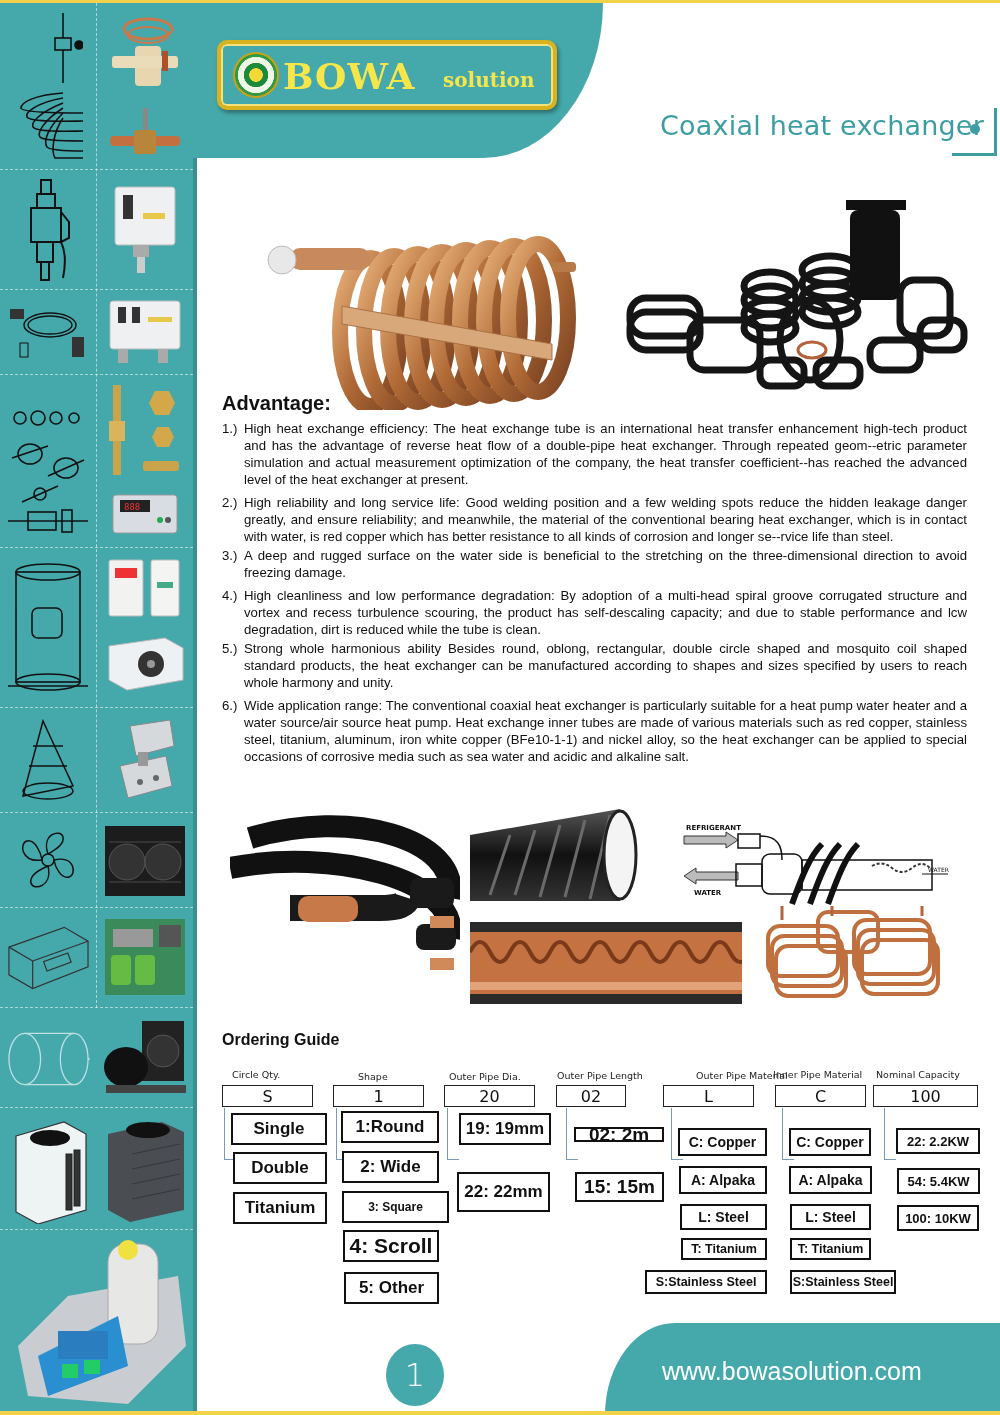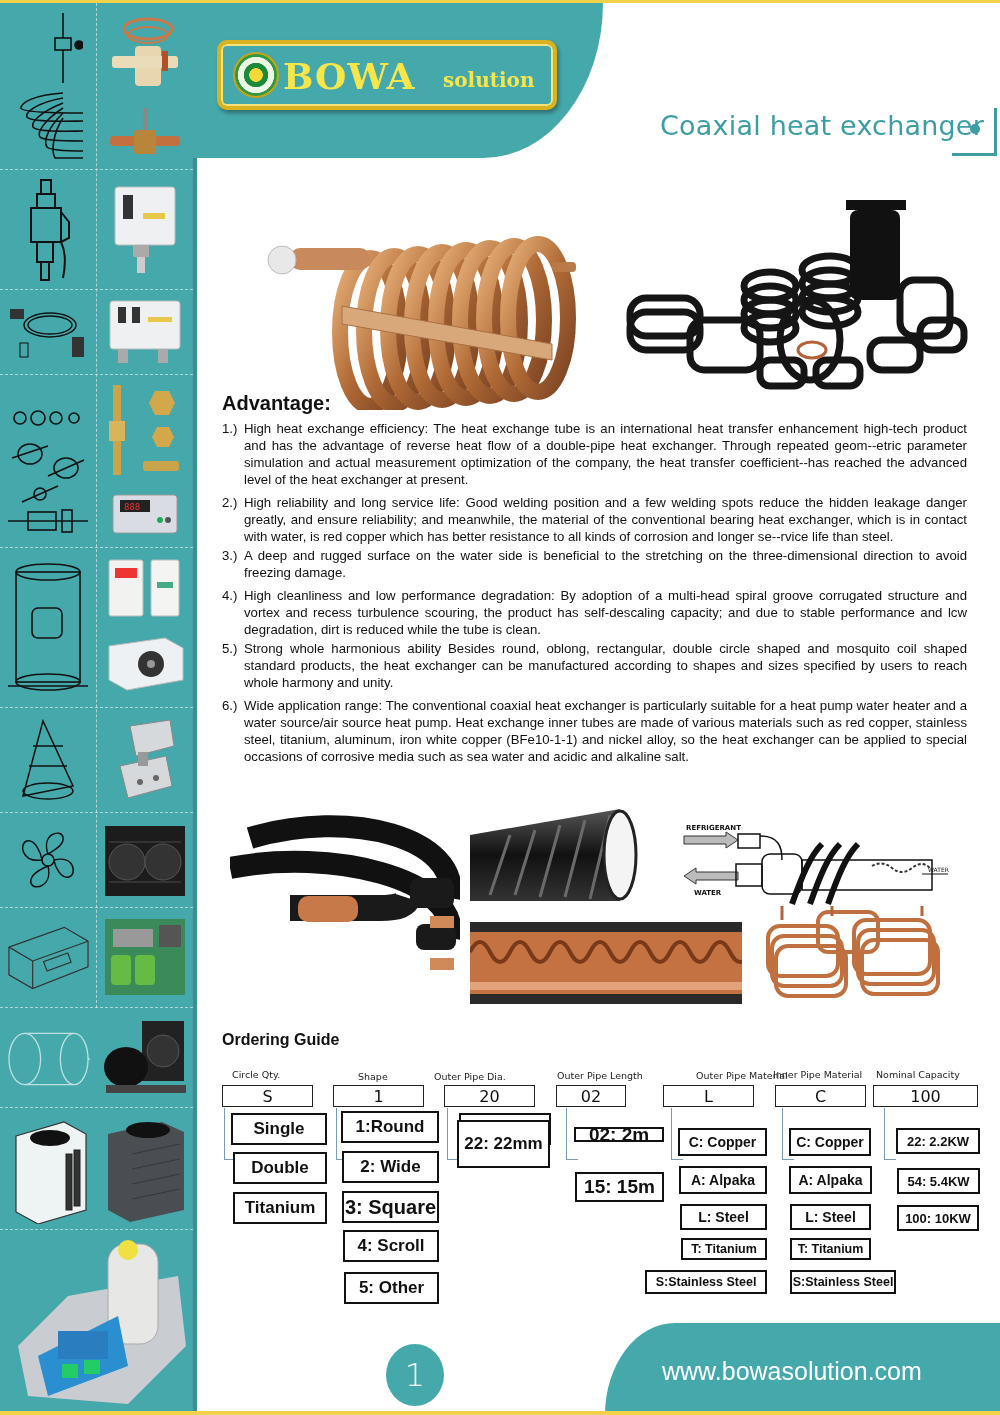--- a/index.html
+++ b/index.html
@@ -527,21 +527,21 @@
         <line x1="70" y1="0" x2="70" y2="10"></line>
         <line x1="160" y1="0" x2="160" y2="10"></line>
       </g>
   </svg>
 </div>
 
 <div class="og-title">Ordering Guide</div>
 
 <div class="og-col-label" style="left:232px;top:1069px">Circle Qty.</div>
 <div class="og-col-label" style="left:358px;top:1071px">Shape</div>
-<div class="og-col-label" style="left:434px;top:1071px">Outer Pipe Dia.</div>
+<div class="og-col-label" style="left:449px;top:1071px">Outer Pipe Dia.</div>
 <div class="og-col-label" style="left:557px;top:1070px">Outer Pipe Length</div>
 <div class="og-col-label" style="left:696px;top:1070px">Outer Pipe Material</div>
 <div class="og-col-label" style="left:773px;top:1069px">Inner Pipe Material</div>
 <div class="og-col-label" style="left:876px;top:1069px">Nominal Capacity</div>
 
 <div class="og-code-box" style="left:222px;top:1085px;width:91px">S</div>
 <div class="og-code-box" style="left:333px;top:1085px;width:91px">1</div>
 <div class="og-code-box" style="left:444px;top:1085px;width:91px">20</div>
 <div class="og-code-box" style="left:556px;top:1085px;width:70px">02</div>
 <div class="og-code-box" style="left:663px;top:1085px;width:91px">L</div>
@@ -555,26 +555,26 @@
 <div class="og-connector" style="left:671px;top:1108px;height:52px"></div>
 <div class="og-connector" style="left:782px;top:1108px;height:52px"></div>
 <div class="og-connector" style="left:884px;top:1108px;height:52px"></div>
 
 <div class="og-option" style="left:231px;top:1113px;width:96px;height:32px;font-size:17px">Single</div>
 <div class="og-option" style="left:233px;top:1152px;width:94px;height:32px;font-size:17px">Double</div>
 <div class="og-option" style="left:233px;top:1192px;width:94px;height:32px;font-size:17px">Titanium</div>
 
 <div class="og-option" style="left:341px;top:1111px;width:98px;height:32px;font-size:17px">1:Round</div>
 <div class="og-option" style="left:342px;top:1151px;width:97px;height:32px;font-size:17px">2: Wide</div>
-<div class="og-option" style="left:342px;top:1191px;width:97px;height:32px;font-size:20px">3: Square</div>
-<div class="og-option" style="left:343px;top:1230px;width:96px;height:32px;font-size:17px">4: Scroll</div>
+<div class="og-option" style="left:342px;top:1191px;width:107px;height:32px;font-size:12px">3: Square</div>
+<div class="og-option" style="left:343px;top:1230px;width:96px;height:32px;font-size:21px">4: Scroll</div>
 <div class="og-option" style="left:344px;top:1272px;width:95px;height:32px;font-size:17px">5: Other</div>
 
 <div class="og-option" style="left:459px;top:1113px;width:92px;height:32px;font-size:17px">19: 19mm</div>
-<div class="og-option" style="left:457px;top:1120px;width:93px;height:48px;font-size:17px">22: 22mm</div>
+<div class="og-option" style="left:457px;top:1172px;width:93px;height:40px;font-size:17px">22: 22mm</div>
 
 <div class="og-option" style="left:574px;top:1127px;width:90px;height:15px;font-size:19px">02: 2m</div>
 <div class="og-option" style="left:575px;top:1172px;width:89px;height:30px;font-size:19px">15: 15m</div>
 
 <div class="og-option" style="left:678px;top:1128px;width:89px;height:28px;font-size:14px">C: Copper</div>
 <div class="og-option" style="left:679px;top:1166px;width:88px;height:28px;font-size:14px">A: Alpaka</div>
 <div class="og-option" style="left:680px;top:1204px;width:87px;height:26px;font-size:14px">L: Steel</div>
 <div class="og-option" style="left:681px;top:1238px;width:86px;height:22px;font-size:12.5px">T: Titanium</div>
 <div class="og-option" style="left:645px;top:1270px;width:122px;height:24px;font-size:12.5px">S:Stainless Steel</div>
 

